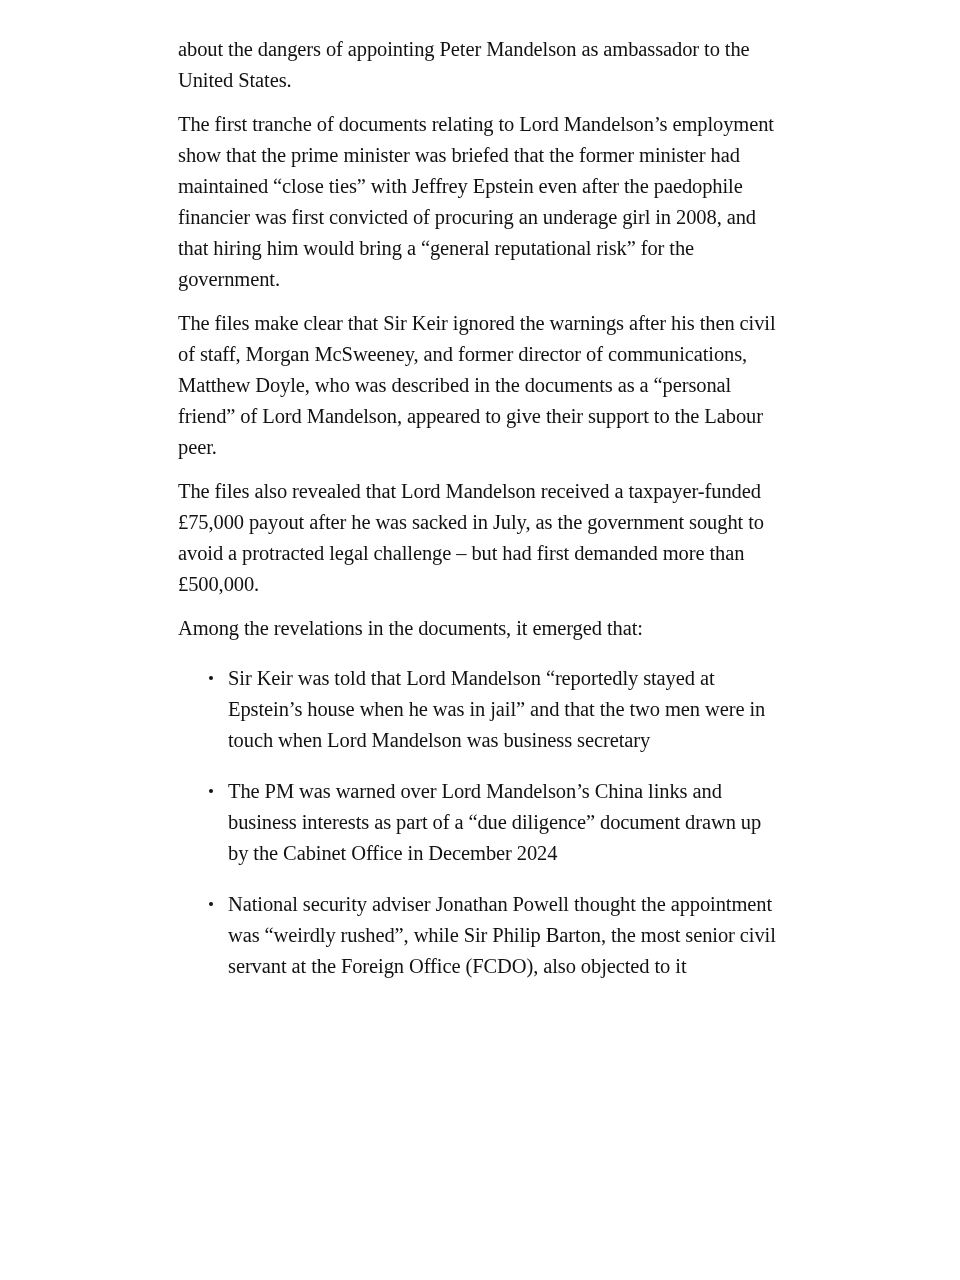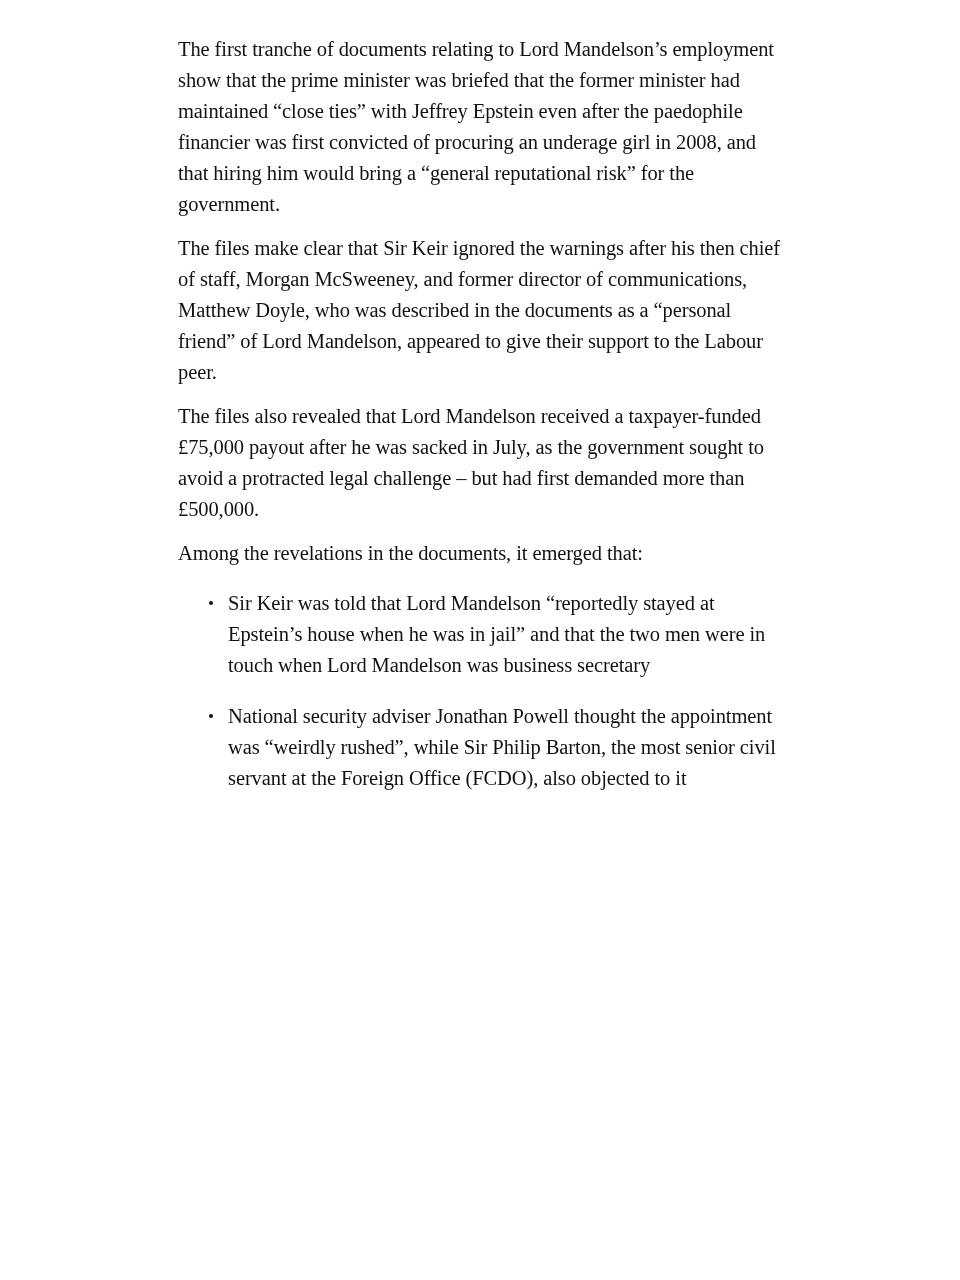--- a/index.html
+++ b/index.html
@@ -44,28 +44,33 @@
       width: 4px;
       height: 4px;
       border-radius: 50%;
       background: #121212;
     }
   </style>
 </head>
 <body>
 
 <article class="article-body">
+  <p>about the dangers of appointing Peter Mandelson as ambassador to the United States.</p>
   <p>The first tranche of documents relating to Lord Mandelson’s employment show that the prime minister was briefed that the former minister had maintained “close ties” with Jeffrey Epstein even after the paedophile financier was first convicted of procuring an underage girl in 2008, and that hiring him would bring a “general reputational risk” for the government.</p>
-  <p>The files make clear that Sir Keir ignored the warnings after his then chief of staff, Morgan McSweeney, and former director of communications, Matthew Doyle, who was described in the documents as a “personal friend” of Lord Mandelson, appeared to give their support to the Labour peer.</p>
+  <p>The files make clear that Sir Keir ignored the warnings after his then civil of staff, Morgan McSweeney, and former director of communications, Matthew Doyle, who was described in the documents as a “personal friend” of Lord Mandelson, appeared to give their support to the Labour peer.</p>
   <p>The files also revealed that Lord Mandelson received a taxpayer-funded £75,000 payout after he was sacked in July, as the government sought to avoid a protracted legal challenge – but had first demanded more than £500,000.</p>
   <p>Among the revelations in the documents, it emerged that:</p>
 
   <ul>
     <li>
       <span class="bullet"></span>
       <span>Sir Keir was told that Lord Mandelson “reportedly stayed at Epstein’s house when he was in jail” and that the two men were in touch when Lord Mandelson was business secretary</span>
     </li>
     <li>
       <span class="bullet"></span>
+      <span>The PM was warned over Lord Mandelson’s China links and business interests as part of a “due diligence” document drawn up by the Cabinet Office in December 2024</span>
+    </li>
+    <li>
+      <span class="bullet"></span>
       <span>National security adviser Jonathan Powell thought the appointment was “weirdly rushed”, while Sir Philip Barton, the most senior civil servant at the Foreign Office (FCDO), also objected to it</span>
     </li>
   </ul>
 </article>
 
 </body></html>

